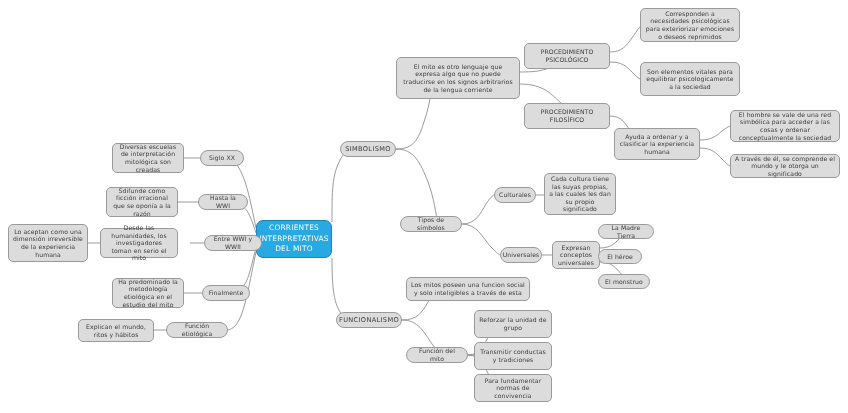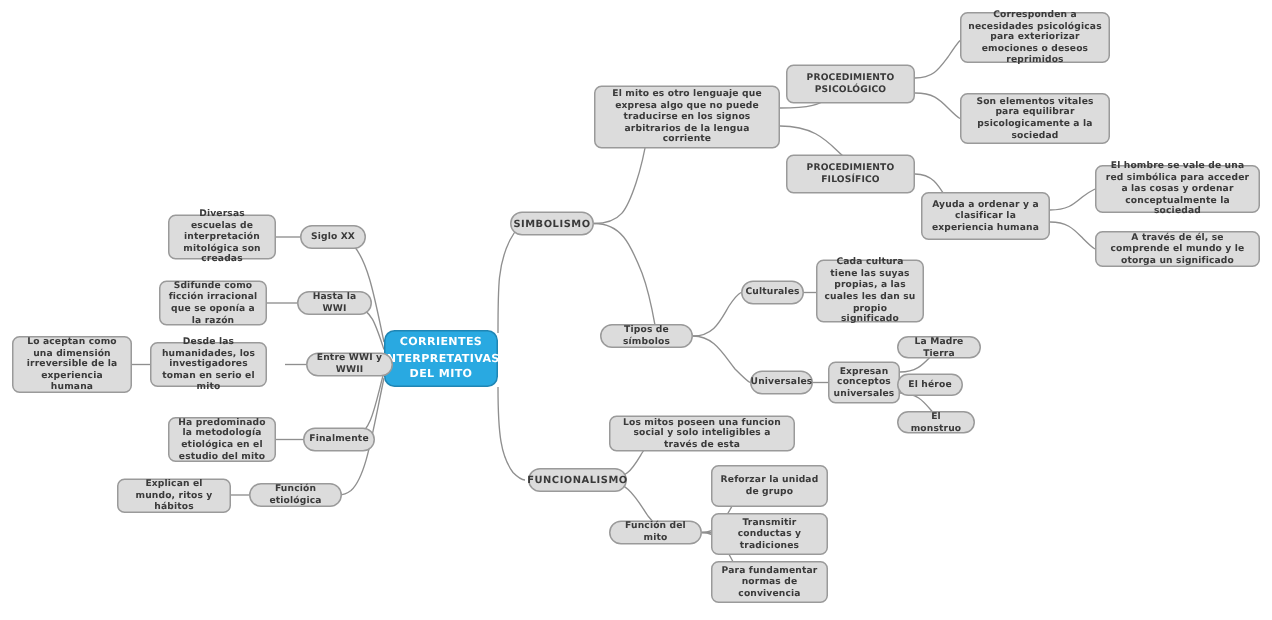--- a/index.html
+++ b/index.html
@@ -27,21 +27,21 @@
     position: absolute;
     box-sizing: border-box;
     display: flex;
     align-items: center;
     justify-content: center;
     text-align: center;
     background: #dcdcdc;
     border: 1px solid #9a9a9a;
     border-radius: 5px;
     color: #3a3a3a;
-    font-weight: bold;
+    font-weight: normal;
     line-height: 1.25;
     padding: 2px 4px;
     letter-spacing: 0.1px;
   }
   .node.pill {
     border-radius: 9px;
   }
   .node.root {
     background: #29a9e1;
     border: 1px solid #1f85b4;
@@ -117,21 +117,21 @@
   </svg>
 
   <div class="node root" style="left:256px; top:220px; width:76px; height:38px;">
     <span>CORRIENTES INTERPRETATIVAS DEL MITO</span>
   </div>
 
   <div class="node pill branch" style="left:340px; top:141px; width:56px; height:16px;">
     <span>SIMBOLISMO</span>
   </div>
 
-  <div class="node pill branch" style="left:336px; top:312px; width:66px; height:16px;margin-left:16px;">
+  <div class="node pill branch" style="left:336px; top:312px; width:66px; height:16px;">
     <span>FUNCIONALISMO</span>
   </div>
 
   <div class="node pill s6" style="left:200px; top:150px; width:44px; height:16px;">
     <span>Siglo XX</span>
   </div>
   <div class="node s6" style="left:112px; top:143px; width:72px; height:30px;">
     <span>Diversas escuelas de interpretación mitológica son creadas</span>
   </div>
 

